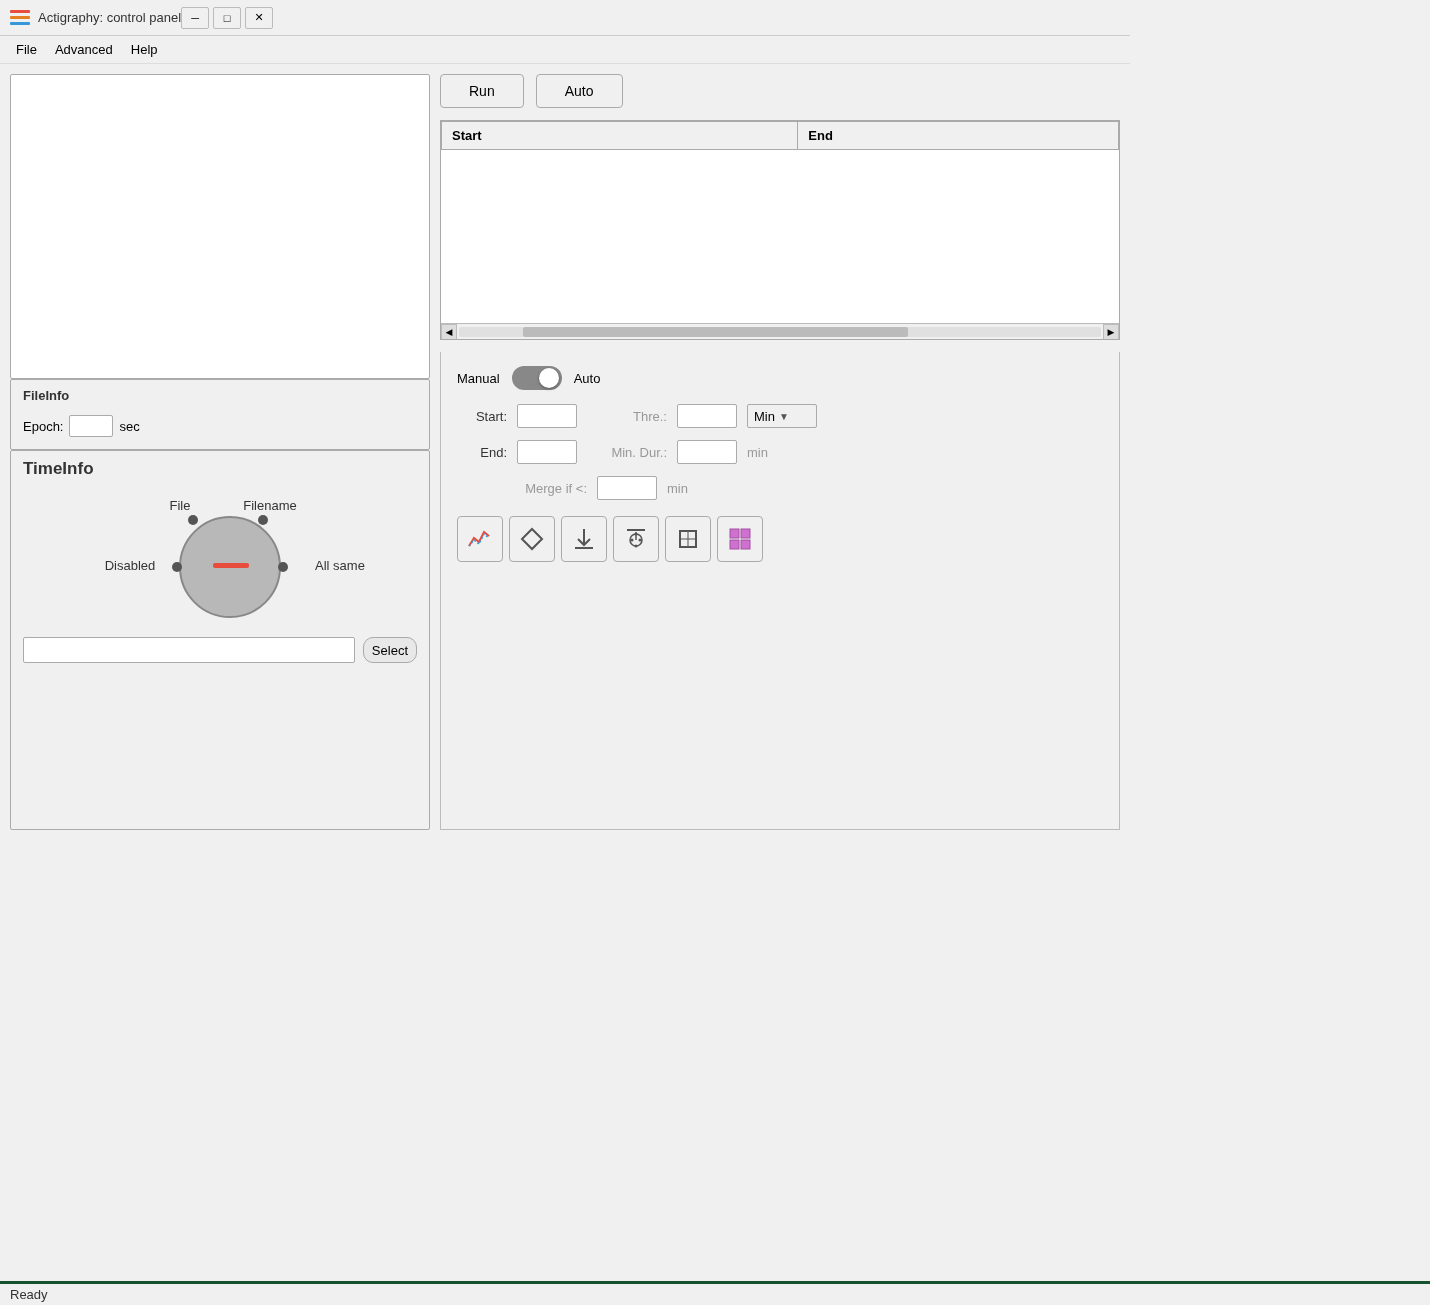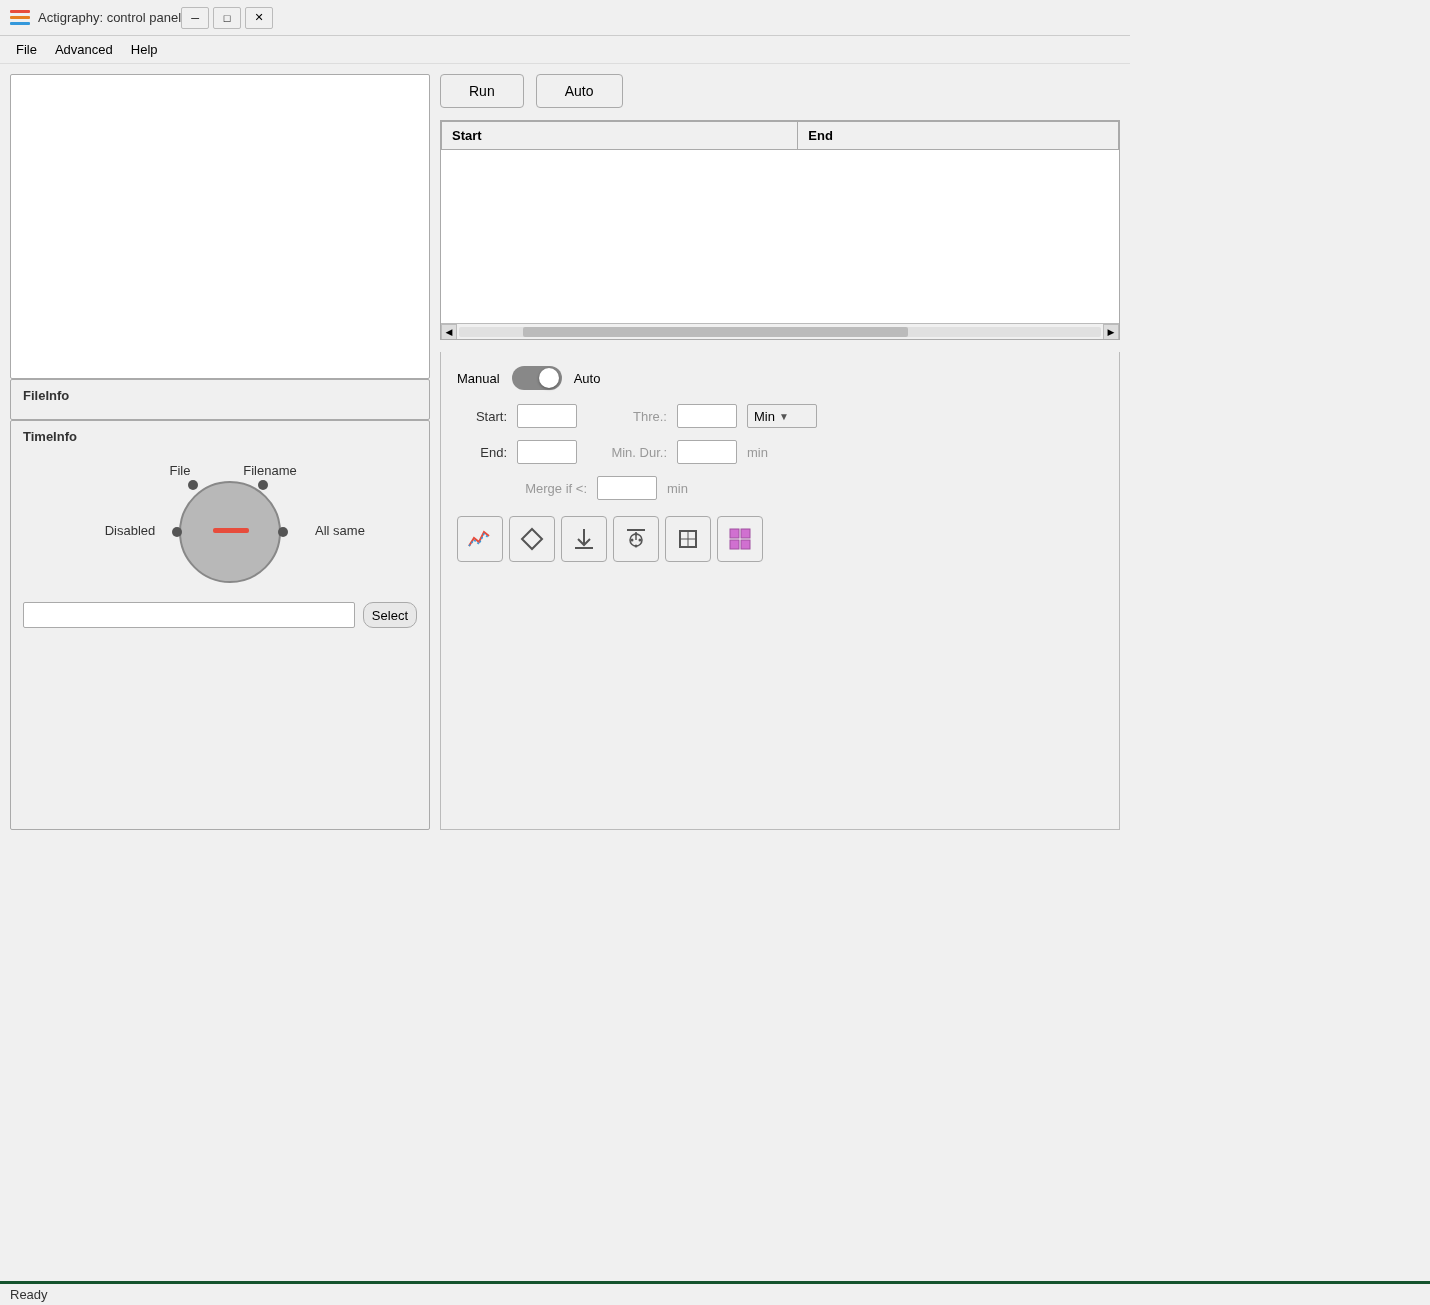--- a/index.html
+++ b/index.html
@@ -134,21 +134,21 @@
 
     
     .timeinfo-box {
       border: 1.5px solid #aaa;
       background: #f0f0f0;
       border-radius: 2px;
       padding: 8px 12px;
       flex: 1;
     }
     .timeinfo-title {
-      font-size: 13px;
+      font-size: 17px;
       font-weight: bold;
       color: #333;
       margin-bottom: 8px;
     }
     .timeinfo-dial-container {
       display: flex;
       align-items: center;
       justify-content: center;
       position: relative;
       height: 140px;
@@ -445,20 +445,25 @@
 </div>
 
 <div class="main-content">
 
   <div class="left-panel">
 
     <div class="preview-area"></div>
 
     <div class="info-box">
       <div class="info-box-title">FileInfo</div>
+      <div class="fileinfo-row">
+        <span>Epoch:</span>
+        <input class="small-input" type="text" value="" style="">
+        <span>sec</span>
+      </div>
     </div>
 
     <div class="timeinfo-box">
       <div class="timeinfo-title">TimeInfo</div>
 
       <div class="timeinfo-dial-container">
 
         <svg width="380" height="130" viewBox="0 0 380 130">
 
           <text x="150" y="18" font-size="13" fill="#333" text-anchor="middle">File</text>

